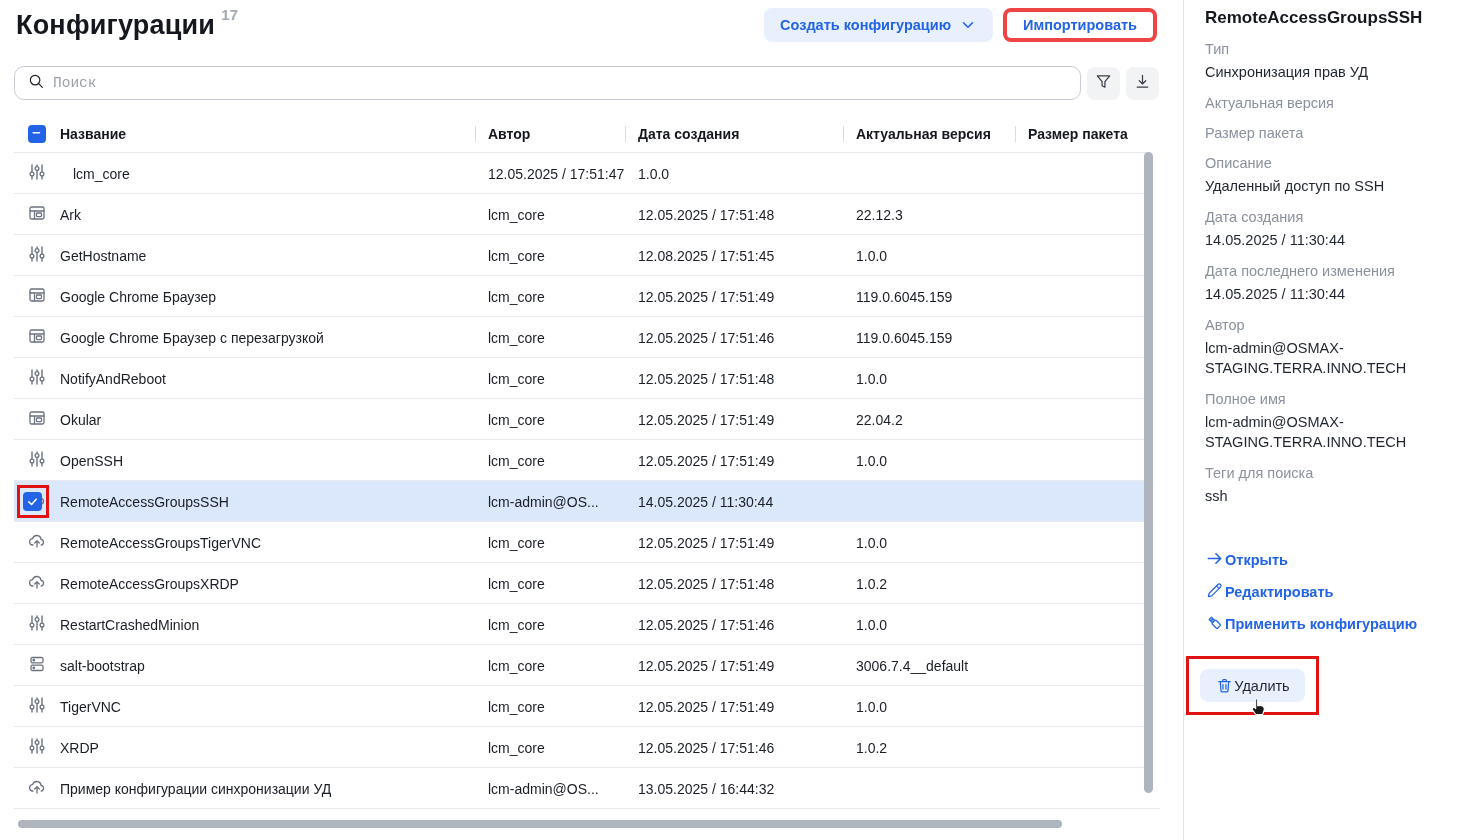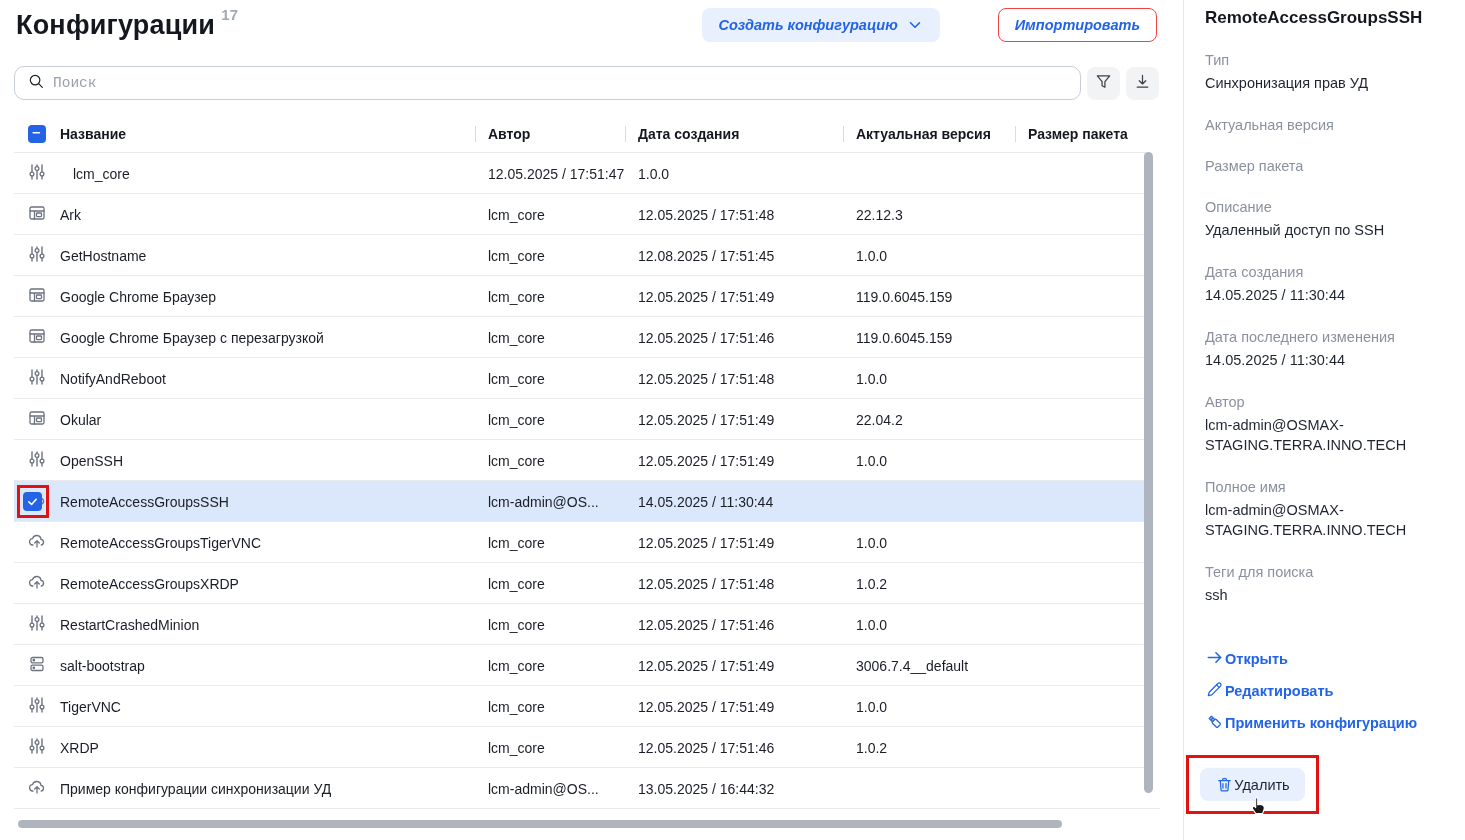--- a/index.html
+++ b/index.html
@@ -7,23 +7,23 @@
     font-family:"Liberation Sans", sans-serif; color:#1A1E26; }
   .app { position:relative; width:1357px; height:840px; }
 
   
   .main { position:absolute; left:0; top:0; width:1183px; height:840px; }
   .page-header { display:flex; justify-content:space-between; align-items:flex-start; padding:6px 26px 0 16px; }
   h1.title { font-size:27px; font-weight:700; color:#14171D; letter-spacing:.2px; }
   h1.title sup { font-size:15px; font-weight:600; color:#A2A9B3; margin-left:6px; vertical-align:14px; }
   .header-buttons { display:flex; gap:10px; margin-top:2px; }
   .btn { display:flex; align-items:center; gap:8px; height:34px; padding:0 16px; border-radius:8px;
-    font-size:14.5px; font-weight:600; cursor:pointer; border:none; font-family:inherit;font-style:italic; }
+    font-size:14.5px; font-weight:600; cursor:pointer; border:none; font-family:inherit; }
   .btn-soft { background:#E8F0FE; color:var(--accent); }
-  .btn-outline { background:#fff; color:var(--accent); border:1px solid #ef4444;margin-left:48px; }
+  .btn-outline { background:#fff; color:var(--accent); border:4px solid #ef4444; }
   .btn .icon svg { display:block; }
 
   .search-row { display:flex; align-items:center; gap:6px; padding:0 24px 0 14px; margin-top:24px; }
   .search-box { flex:1; display:flex; align-items:center; gap:8px; height:34px; border:1px solid #C8CDD5;
     border-radius:10px; padding:0 12px; background:#fff; }
   .search-box input { border:none; outline:none; flex:1; font-size:14.5px; font-family:Liberation Mono, monospace; color:#1A1E26; }
   .search-box input::placeholder { color:#9AA1AB; }
   .icon-btn { width:33px; height:33px; border:none; border-radius:8px; background:#F2F3F5; display:flex;
     align-items:center; justify-content:center; cursor:pointer; color:#3A4049; }
 
@@ -50,21 +50,21 @@
 
   .vscroll { position:absolute; left:1144px; top:152px; width:9px; height:641px;
     background:#AFB5BE; border-radius:5px; }
   .hscroll { position:absolute; left:18px; top:820px; width:1044px; height:8px;
     background:#AFB5BE; border-radius:4px; }
 
   
   .panel { position:absolute; left:1183px; top:0; width:282px; height:840px;
     border-left:1px solid #E5E7EB; padding:6px 18px 0 21px; }
   .panel-title { font-size:17px; font-weight:700; color:#14171D; margin-top:2px; }
-  .field { margin-top:23px; }
+  .field { margin-top:12px; }
   .f-label { font-size:14.5px; color:#8A919D; line-height:18px; }
   .f-value { font-size:14.5px; color:#1F2530; line-height:20px; margin-top:4px; overflow-wrap:break-word; }
   .actions { margin-top:30px; }
   .action { display:flex; align-items:flex-end; gap:1px; color:var(--accent); font-size:14.5px;
     height:32px; cursor:pointer;font-weight:bold; }
   .action .icon { display:flex; }
 
   .delete-annotation { position:relative; margin-top:24px; margin-left:-19px; width:133px; height:59px;
     border:3px solid var(--annotation); display:flex; align-items:center; justify-content:center; }
   .delete-button { display:flex; align-items:center; background:#E8F0FE; border:none;

